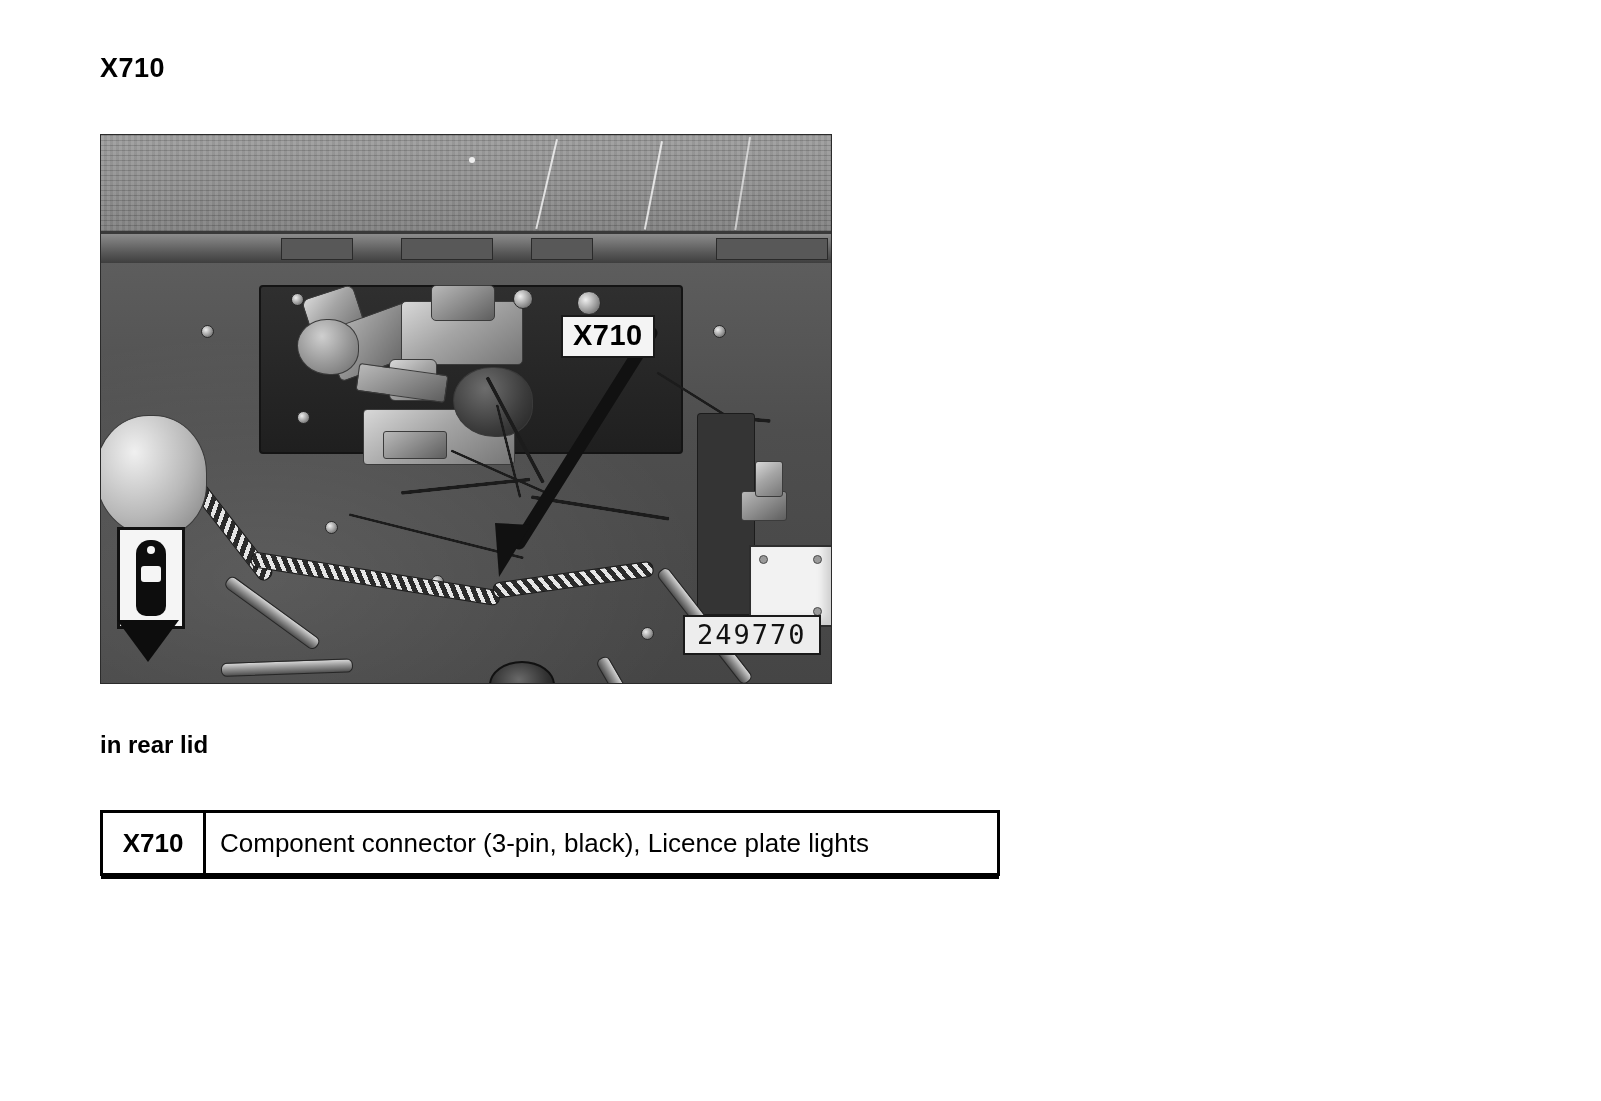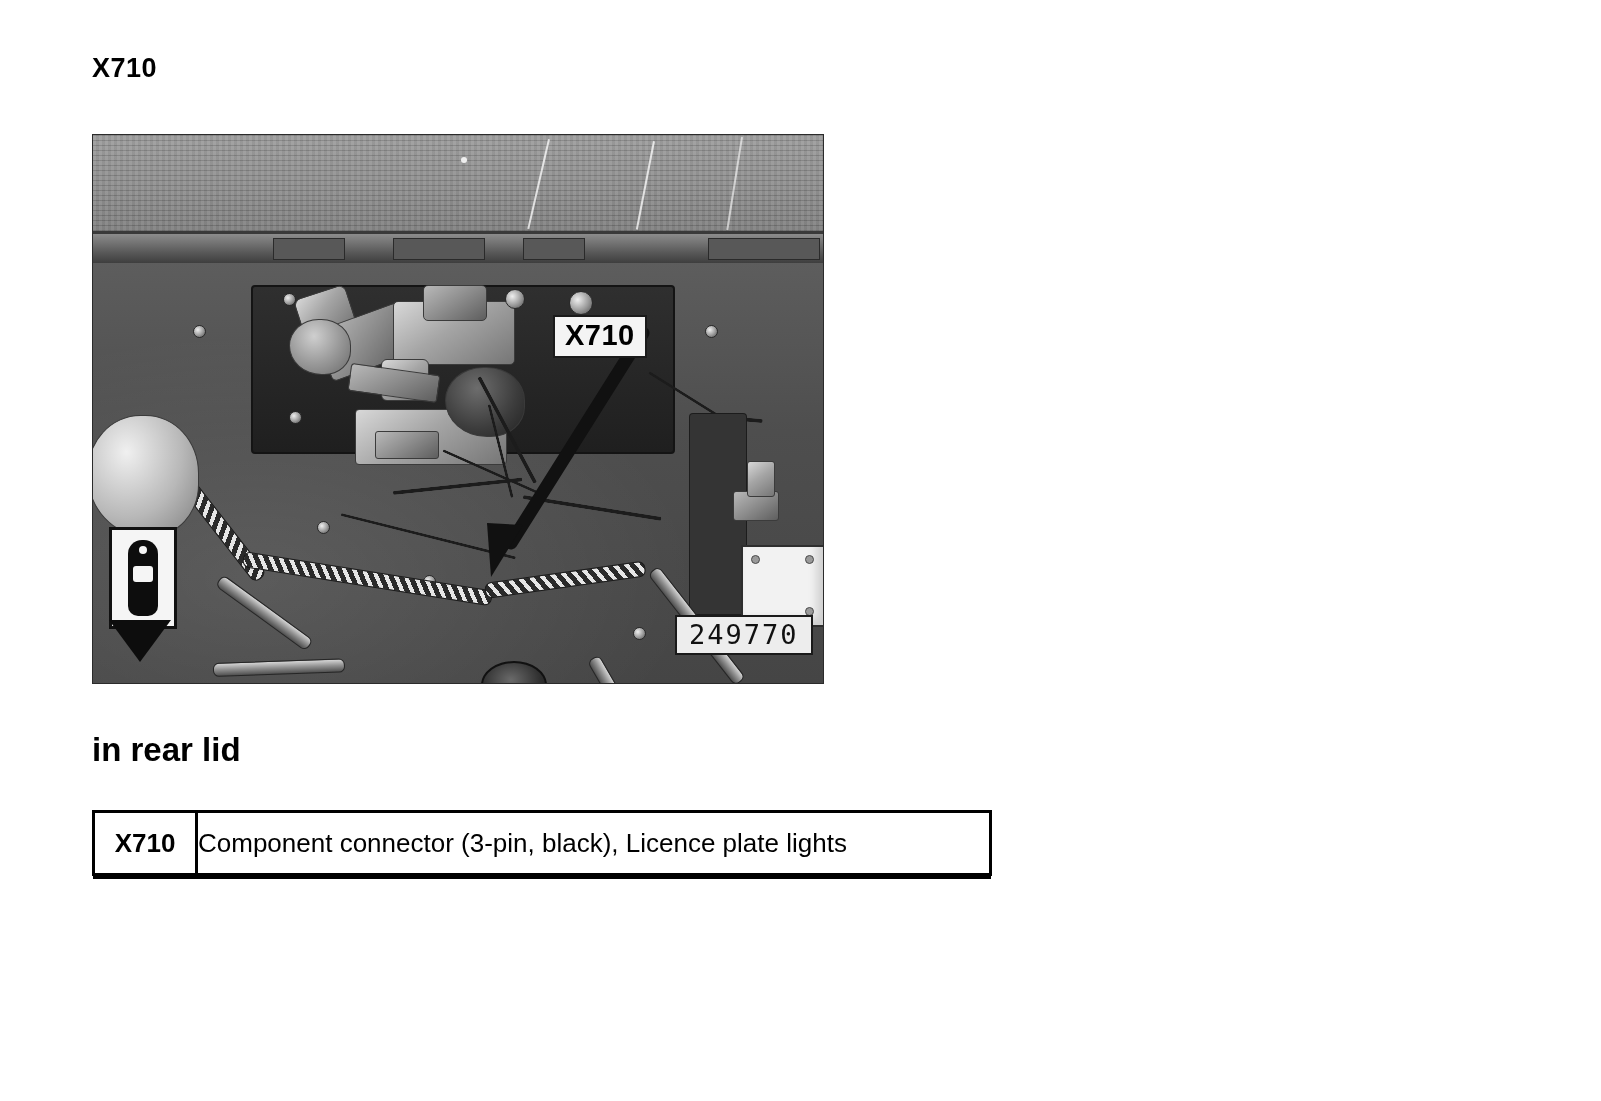--- a/index.html
+++ b/index.html
@@ -11,21 +11,21 @@
     width: 1601px;
     height: 1101px;
     font-family: "Liberation Sans", sans-serif;
     color: #000000;
     position: relative;
     overflow: hidden;
   }
 
   .page {
     position: absolute;
-    left: 0;
+    left: 8px;
     top: 0;
     width: 1490px;
     height: 1101px;
   }
 
   
   .doc-title {
     position: absolute;
     left: 92px;
     top: 53px;
@@ -275,21 +275,21 @@
     border-left: 31px solid transparent;
     border-right: 31px solid transparent;
     border-top: 42px solid #0d0d0d;
   }
 
   
   .caption {
     position: absolute;
     left: 92px;
     top: 731px;
-    font-size: 33px;
+    font-size: 24px;
     font-weight: bold;
   }
 
   
   .legend {
     position: absolute;
     left: 92px;
     top: 810px;
     width: 894px;
     height: 60px;
@@ -305,20 +305,21 @@
     align-items: center;
     justify-content: center;
     font-size: 26px;
     font-weight: bold;
     border-right: 3px solid #000;
   }
   .legend-desc {
     flex: 1;
     display: flex;
     align-items: center;
+    padding-left: 14px;
     font-size: 26px;
     white-space: nowrap;
   }
 </style>
 </head>
 <body>
 
 <div class="page">
 
   <div class="doc-title">X710</div>

